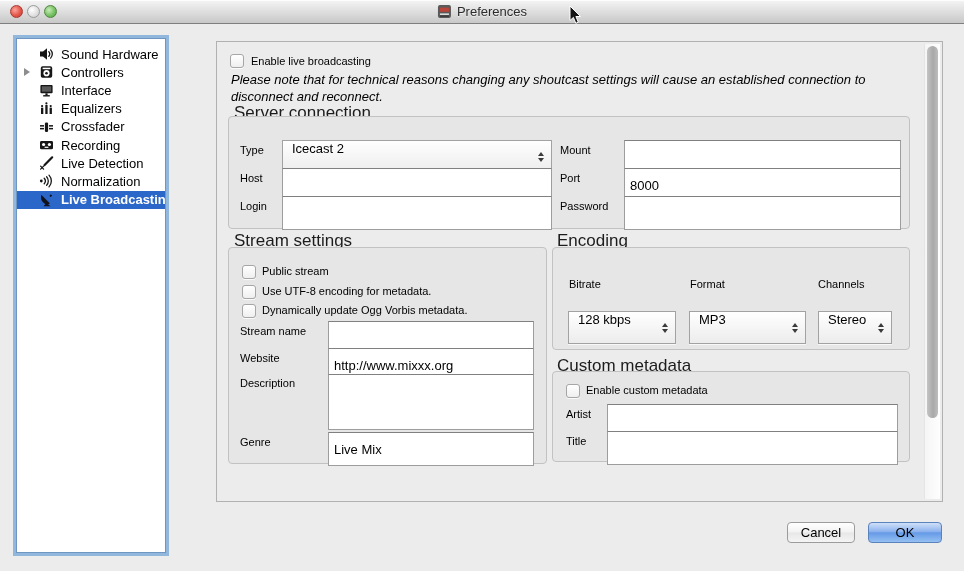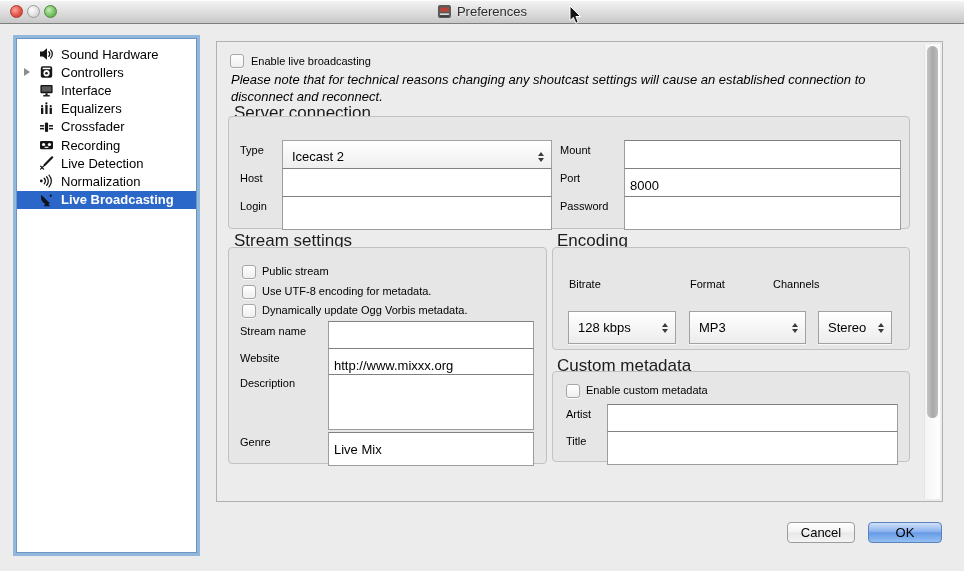--- a/index.html
+++ b/index.html
@@ -10,42 +10,42 @@
   
   .titlebar{position:absolute;left:0;top:0;width:964px;height:23px;background:linear-gradient(#f5f5f5,#c8c8c8);border-bottom:1px solid #7f7f7f;box-shadow:inset 0 1px 0 #fdfdfd}
   .light{position:absolute;top:5px;width:13px;height:13px;border-radius:50%;box-sizing:border-box}
   .light-close{left:10px;background:radial-gradient(circle at 4px 4px,#fba49c,#e4564a 55%,#c03b31);border:1px solid #a83a31}
   .light-min{left:27px;background:radial-gradient(circle at 4px 4px,#ffffff,#dedede 60%,#c3c3c3);border:1px solid #9b9b9b}
   .light-zoom{left:44px;background:radial-gradient(circle at 4px 4px,#c8ecba,#77c263 55%,#4f9e3c);border:1px solid #50853e}
   .title-wrap{position:absolute;top:3px;left:50%;transform:translateX(-50%);display:flex;align-items:center;gap:5px;height:17px}
   .title{font-size:13px;color:#2c2c2c;text-shadow:0 1px 0 rgba(255,255,255,.55)}
 
   
-  .sidebar{position:absolute;left:16px;top:38px;width:181px;height:515px;background:#fff;border:1px solid #6f96c2;box-shadow:0 0 0 3px #92b7dd;box-sizing:border-box;padding-top:6px;overflow:hidden}
+  .sidebar{position:absolute;left:16px;top:38px;width:150px;height:515px;background:#fff;border:1px solid #6f96c2;box-shadow:0 0 0 3px #92b7dd;box-sizing:border-box;padding-top:6px;overflow:hidden}
   .side-item{position:relative;height:18.2px;display:flex;align-items:center;padding-left:44px;white-space:nowrap;cursor:default}
   .side-item .icon{position:absolute;left:22px;top:50%;transform:translateY(-50%);width:15px;height:15px;display:flex}
   .side-item .icon svg{width:15px;height:15px}
   .side-item.selected{background:#2b66c9;color:#fff;font-weight:bold}
   .disclosure{position:absolute;left:7px;top:50%;transform:translateY(-50%);width:0;height:0;border-left:6px solid #8d8d8d;border-top:4px solid transparent;border-bottom:4px solid transparent}
 
   
   .main{position:absolute;left:216px;top:41px;width:727px;height:461px;border:1px solid #b1b1b1;background:#ececec;box-sizing:border-box}
   .sb-track{position:absolute;top:2px;right:2px;bottom:2px;width:15px;background:linear-gradient(to right,#f5f5f5,#fefefe);border-left:1px solid #e4e4e4}
   .sb-thumb{position:absolute;top:2px;left:2px;width:11px;height:372px;border-radius:6px;background:linear-gradient(to right,#c4c4c4,#a8a8a8 55%,#bdbdbd)}
 
   
   .group{position:absolute;border:1px solid #c2c2c2;border-radius:4px;background:#e6e6e6}
   .group-label{position:absolute;font-size:17px;color:#1c1c1c}
   .lbl{position:absolute;font-size:11px}
   .note{position:absolute;left:231px;top:71px;width:680px;font-style:italic;line-height:17px}
   .cb{position:absolute;width:14px;height:14px;background:linear-gradient(#ffffff,#efefef);border:1px solid #a6a6a6;border-radius:3px;box-sizing:border-box;box-shadow:0 1px 0 rgba(255,255,255,.8)}
   .field{position:absolute;border:1px solid #9d9d9d;border-top-color:#808080;background:#fff;font-family:"Liberation Sans",sans-serif;font-size:13px;color:#000;padding:16px 5px;box-sizing:border-box;margin:0;border-radius:0;outline:none}
   input.field{height:21px}
   textarea.field{resize:none;padding-top:2px}
-  .combo{position:absolute;height:33px;border:1px solid #a2a2a2;border-radius:0;background:linear-gradient(#ffffff,#ececec);box-sizing:border-box;display:flex;align-items:center;padding:0 22px 0 9px;box-shadow:0 1px 0 rgba(255,255,255,.7);white-space:nowrap}
+  .combo{position:absolute;height:33px;border:1px solid #a2a2a2;border-radius:0;background:linear-gradient(#ffffff,#ececec);box-sizing:border-box;display:flex;align-items:flex-start;padding:0 22px 0 9px;box-shadow:0 1px 0 rgba(255,255,255,.7);white-space:nowrap}
   .combo .arrows{position:absolute;right:7px;top:50%;transform:translateY(-50%);display:flex;flex-direction:column;gap:2px}
   .arrow-up{width:0;height:0;border-left:3.5px solid transparent;border-right:3.5px solid transparent;border-bottom:4.5px solid #3b3b3b}
   .arrow-down{width:0;height:0;border-left:3.5px solid transparent;border-right:3.5px solid transparent;border-top:4.5px solid #3b3b3b}
   .btn{position:absolute;height:21px;border-radius:4px;font-size:13px;display:flex;align-items:center;justify-content:center;box-sizing:border-box;cursor:default}
   .btn-cancel{left:787px;top:522px;width:68px;background:linear-gradient(#ffffff,#f2f2f2 48%,#e7e7e7 52%,#f5f5f5);border:1px solid #9c9c9c}
   .btn-ok{left:868px;top:522px;width:74px;background:linear-gradient(#cfe0f8,#8cb2ee 45%,#659ae6 52%,#95c0f2);border:1px solid #5b83bb}
 </style>
 </head>
 <body>
 
@@ -242,21 +242,21 @@
   <textarea class="field" style="left: 328px; top: 374px; width: 206px; height: 56px;"></textarea>
 
   <span class="lbl" style="left:240px;top:436px">Genre</span>
   <input class="field" style="left: 328px; top: 432px; width: 206px;" value="Live Mix">
 
   <span class="group-label" style="left:557px;top:231px">Encoding</span>
   <div class="group" style="left:552px;top:247px;width:356px;height:101px"></div>
 
   <span class="lbl" style="left:569px;top:278px">Bitrate</span>
   <span class="lbl" style="left:690px;top:278px">Format</span>
-  <span class="lbl" style="left:773px;top:278px">Channels</span>
+  <span class="lbl" style="left:818px;top:278px">Channels</span>
 
   <div class="combo" style="left:568px;top:311px;width:108px">
     <span>128 kbps</span>
     <span class="arrows">
         <span class="arrow-up"></span>
         <span class="arrow-down"></span>
       </span>
   </div>
   <div class="combo" style="left:689px;top:311px;width:117px">
     <span>MP3</span>

